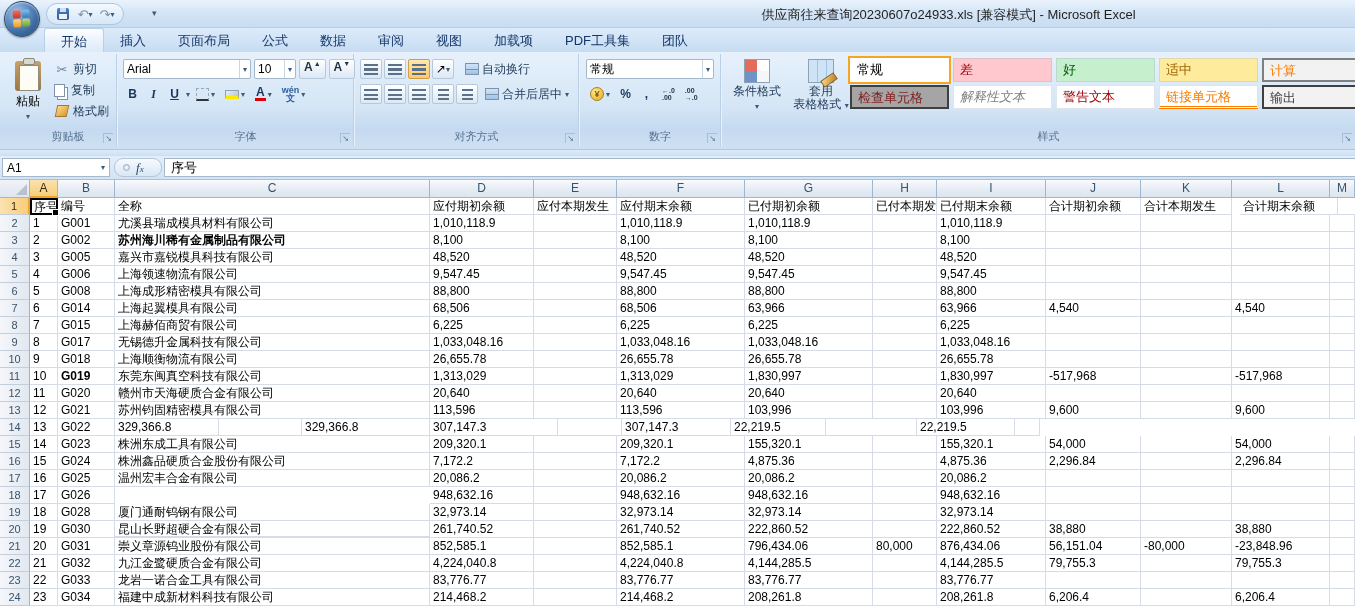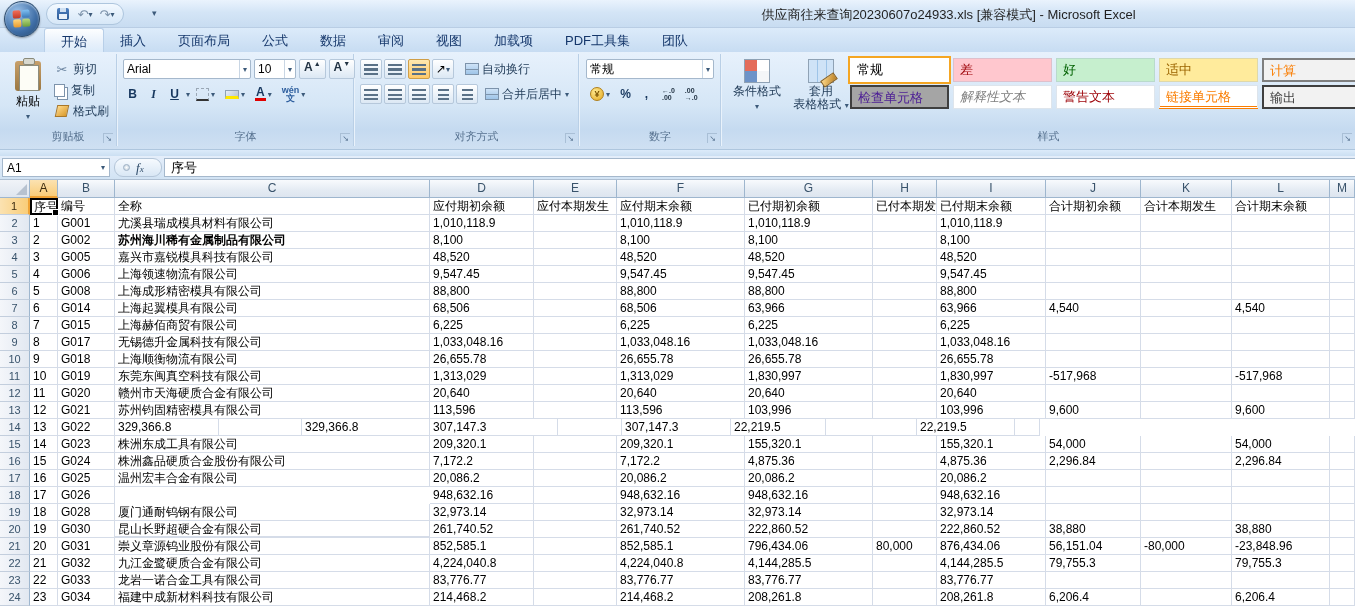--- a/index.html
+++ b/index.html
@@ -346,21 +346,21 @@
         <span class="grid-ico2"></span>
         <span><span>套用</span><br>
         <span>表格格式</span> <span class="caret">▾</span></span>
       </div>
       <div id="style-gallery">
           <div class="style-cell selected" style="background: rgb(255, 255, 255); color: rgb(0, 0, 0);">常规</div>
           <div class="style-cell" style="background: rgb(255, 199, 206); color: rgb(156, 0, 6);">差</div>
           <div class="style-cell" style="background: rgb(198, 239, 206); color: rgb(0, 97, 0);">好</div>
           <div class="style-cell" style="background: rgb(255, 235, 156); color: rgb(156, 101, 0);">适中</div>
           <div class="style-cell boxed" style="background: rgb(242, 242, 242); color: rgb(250, 125, 0);">计算</div>
-          <div class="style-cell boxed2" style="background: rgb(165, 165, 165); color: #4c1d95;">检查单元格</div>
+          <div class="style-cell boxed2" style="background: rgb(165, 165, 165); color: #7f1d1d;">检查单元格</div>
           <div class="style-cell italic" style="background: rgb(255, 255, 255); color: rgb(127, 127, 127);">解释性文本</div>
           <div class="style-cell" style="background: rgb(255, 255, 255); color: rgb(156, 0, 6);">警告文本</div>
           <div class="style-cell underl" style="background: rgb(255, 255, 255); color: rgb(250, 125, 0);">链接单元格</div>
           <div class="style-cell boxed2" style="background: rgb(242, 242, 242); color: rgb(63, 63, 63);">输出</div>
         </div>
       <div class="grp-label">样式</div>
       <div class="launcher">↘</div>
     </div>
   </div>
 
@@ -401,21 +401,21 @@
         <div class="cell" style="width: 57px;">编号</div>
         <div class="cell" style="width: 315px;">全称</div>
         <div class="cell" style="width: 104px;">应付期初余额</div>
         <div class="cell" style="width: 83px;">应付本期发生</div>
         <div class="cell" style="width: 128px;">应付期末余额</div>
         <div class="cell" style="width: 128px;">已付期初余额</div>
         <div class="cell" style="width: 64px;">已付本期发生</div>
         <div class="cell" style="width: 109px;">已付期末余额</div>
         <div class="cell" style="width: 95px;">合计期初余额</div>
         <div class="cell" style="width: 91px;">合计本期发生</div>
-        <div class="cell" style="width: 98px;">合计期末余额</div>
+        <div class="cell" style="width: 98px; margin-left: 8px;">合计期末余额</div>
         <div class="cell" style="width: 25px;"></div>
       </div>
       <div class="grow">
         <div class="rh">2</div>
         <div class="cell" style="width: 28px;">1</div>
         <div class="cell" style="width: 57px;">G001</div>
         <div class="cell" style="width: 315px;">尤溪县瑞成模具材料有限公司</div>
         <div class="cell" style="width: 104px;">1,010,118.9</div>
         <div class="cell" style="width: 83px;"></div>
         <div class="cell" style="width: 128px;">1,010,118.9</div>
@@ -551,21 +551,21 @@
         <div class="cell" style="width: 64px;"></div>
         <div class="cell" style="width: 109px;">26,655.78</div>
         <div class="cell" style="width: 95px;"></div>
         <div class="cell" style="width: 91px;"></div>
         <div class="cell" style="width: 98px;"></div>
         <div class="cell" style="width: 25px;"></div>
       </div>
       <div class="grow">
         <div class="rh">11</div>
         <div class="cell" style="width: 28px;">10</div>
-        <div class="cell" style="width: 57px;">G019</div>
+        <div class="cell" style="width: 57px; font-weight: bold;">G019</div>
         <div class="cell" style="width: 315px;">东莞东闽真空科技有限公司</div>
         <div class="cell" style="width: 104px;">1,313,029</div>
         <div class="cell" style="width: 83px;"></div>
         <div class="cell" style="width: 128px;">1,313,029</div>
         <div class="cell" style="width: 128px;">1,830,997</div>
         <div class="cell" style="width: 64px;"></div>
         <div class="cell" style="width: 109px;">1,830,997</div>
         <div class="cell" style="width: 95px;">-517,968</div>
         <div class="cell" style="width: 91px;"></div>
         <div class="cell" style="width: 98px;">-517,968</div>

